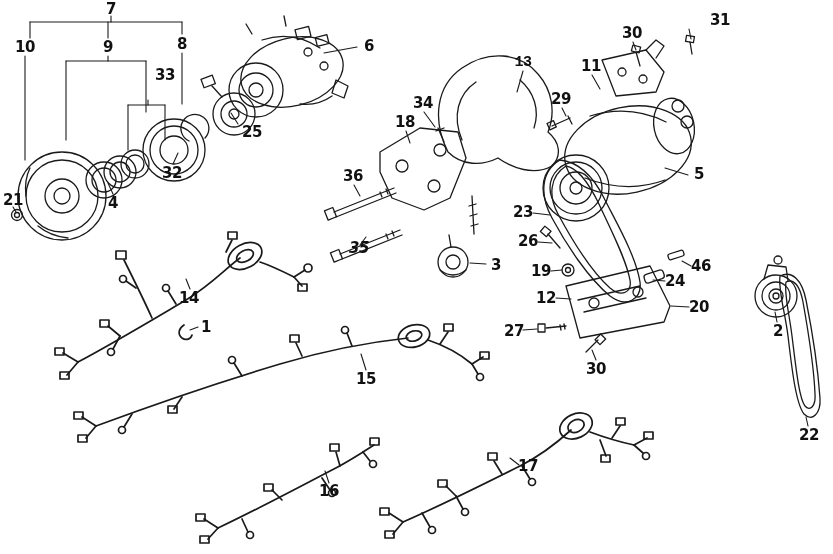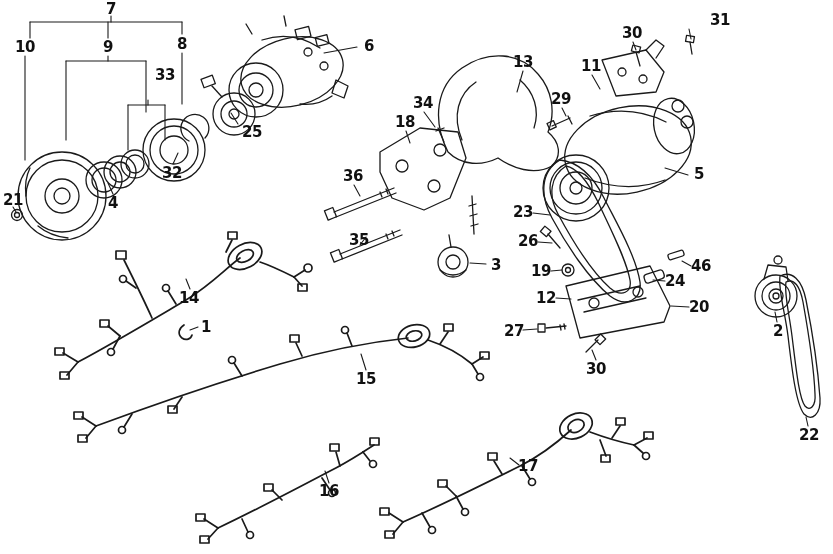--- a/index.html
+++ b/index.html
@@ -339,30 +339,30 @@
       <div class="callout" style="left: 111px; top: 9px;">7</div>
       <div class="callout" style="left: 25px; top: 47px;">10</div>
       <div class="callout" style="left: 108px; top: 47px;">9</div>
       <div class="callout" style="left: 182px; top: 44px;">8</div>
       <div class="callout" style="left: 148px; top: 75px; margin-left: 17px;">33</div>
       <div class="callout" style="left: 369px; top: 46px;">6</div>
       <div class="callout" style="left: 252px; top: 132px;">25</div>
       <div class="callout" style="left: 172px; top: 173px;">32</div>
       <div class="callout" style="left: 113px; top: 203px;">4</div>
       <div class="callout" style="left: 13px; top: 200px;">21</div>
-      <div class="callout" style="left: 523px; top: 62px;">13</div>
+      <div class="callout" style="left: 523px; top: 62px; font-family: Liberation Mono, monospace;">13</div>
       <div class="callout" style="left: 423px; top: 103px;">34</div>
       <div class="callout" style="left: 405px; top: 122px; text-align: right;">18</div>
       <div class="callout" style="left: 591px; top: 66px;">11</div>
       <div class="callout" style="left: 561px; top: 99px;">29</div>
       <div class="callout" style="left: 632px; top: 33px;">30</div>
       <div class="callout" style="left: 720px; top: 20px;">31</div>
       <div class="callout" style="left: 699px; top: 174px;">5</div>
       <div class="callout" style="left: 353px; top: 176px;">36</div>
-      <div class="callout" style="left: 359px; top: 240px;">35</div>
+      <div class="callout" style="left: 359px; top: 248px; font-style: italic;">35</div>
       <div class="callout" style="left: 523px; top: 212px;">23</div>
       <div class="callout" style="left: 528px; top: 241px;">26</div>
       <div class="callout" style="left: 541px; top: 271px;">19</div>
       <div class="callout" style="left: 546px; top: 298px;">12</div>
       <div class="callout" style="left: 496px; top: 265px;">3</div>
       <div class="callout" style="left: 675px; top: 281px;">24</div>
       <div class="callout" style="left: 701px; top: 266px;">46</div>
       <div class="callout" style="left: 699px; top: 307px;">20</div>
       <div class="callout" style="left: 514px; top: 331px;">27</div>
       <div class="callout" style="left: 596px; top: 369px;">30</div>

